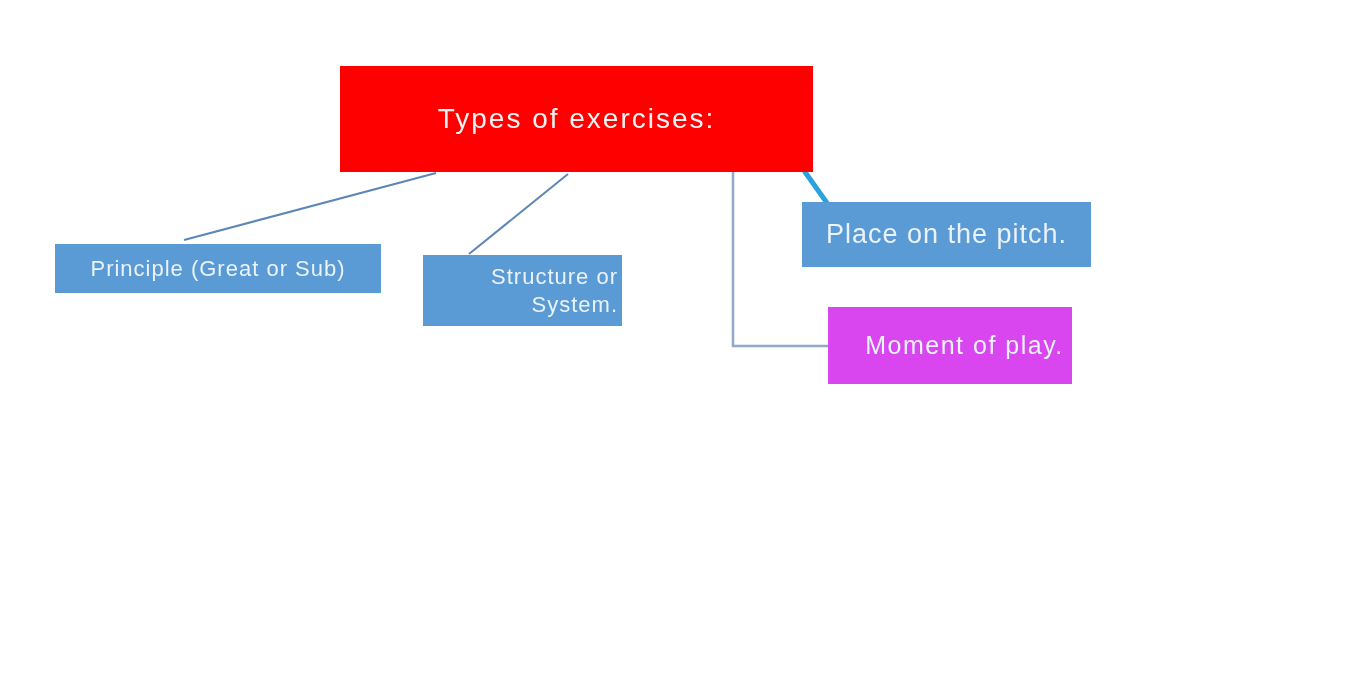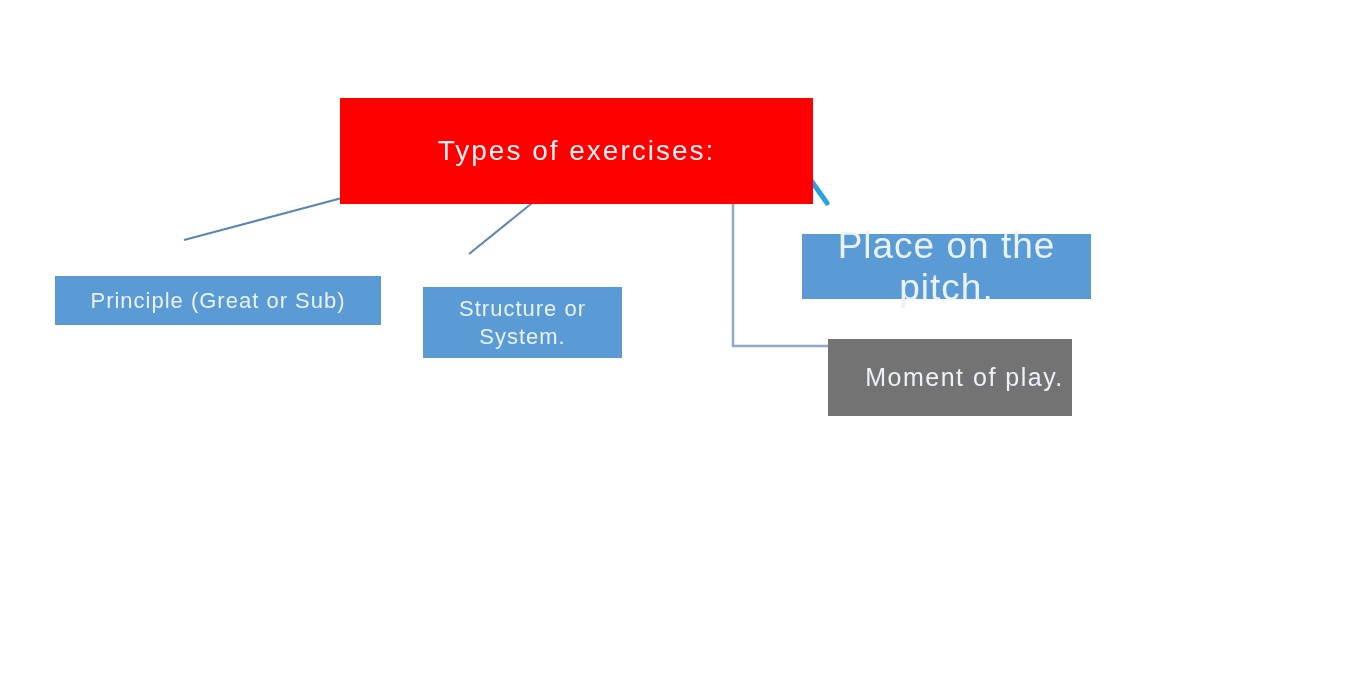--- a/index.html
+++ b/index.html
@@ -19,42 +19,41 @@
     position: absolute;
     left: 0;
     top: 0;
     pointer-events: none;
   }
   .node {
     position: absolute;
     display: flex;
     align-items: center;
     justify-content: center;
-    text-align: center;
+    text-align: right;
     box-sizing: border-box;
     color: #EAF2FA;
-    margin-top: 32px;
   }
   .node span { display: block; }
   .root-node {
     left: 340px; top: 66px; width: 473px; height: 106px;
     font-size: 28px; letter-spacing: 2px; color: #F2F2F2;
   }
   .node-principle {
     left: 55px; top: 244px; width: 326px; height: 49px;
     font-size: 22px; letter-spacing: 1px;
   }
   .node-structure {
     left: 423px; top: 255px; width: 199px; height: 71px;
     font-size: 22px; letter-spacing: 1px; line-height: 1.25;
     padding: 0 4px;
   }
   .node-place {
     left: 802px; top: 202px; width: 289px; height: 65px;
-    font-size: 37px; letter-spacing: 1px;
+    font-size: 27px; letter-spacing: 1px;
   }
   .node-moment {
     left: 828px; top: 307px; width: 244px; height: 77px;
     font-size: 25px; letter-spacing: 1.5px;
   }
   .ln-thin  { stroke: #5C86B5; stroke-width: 2; }
   .ln-thick { stroke: #2AA2DE; stroke-width: 5; stroke-linecap: round; }
   .ln-elbow { stroke: #91A9C6; stroke-width: 2.5; fill: none; }
 </style>
 </head>
@@ -78,17 +77,17 @@
   </div>
 
   <div class="node node-structure" style="background-color: rgb(91, 155, 213);">
     <span>Structure or System.</span>
   </div>
 
   <div class="node node-place" style="background-color: rgb(91, 155, 213);">
     <span>Place on the pitch.</span>
   </div>
 
-  <div class="node node-moment" style="background-color: #737373; padding-left: 29px;">
+  <div class="node node-moment" style="background-color: #d946ef; padding-left: 29px;">
     <span>Moment of play.</span>
   </div>
 
 </div>
 
 </body></html>

